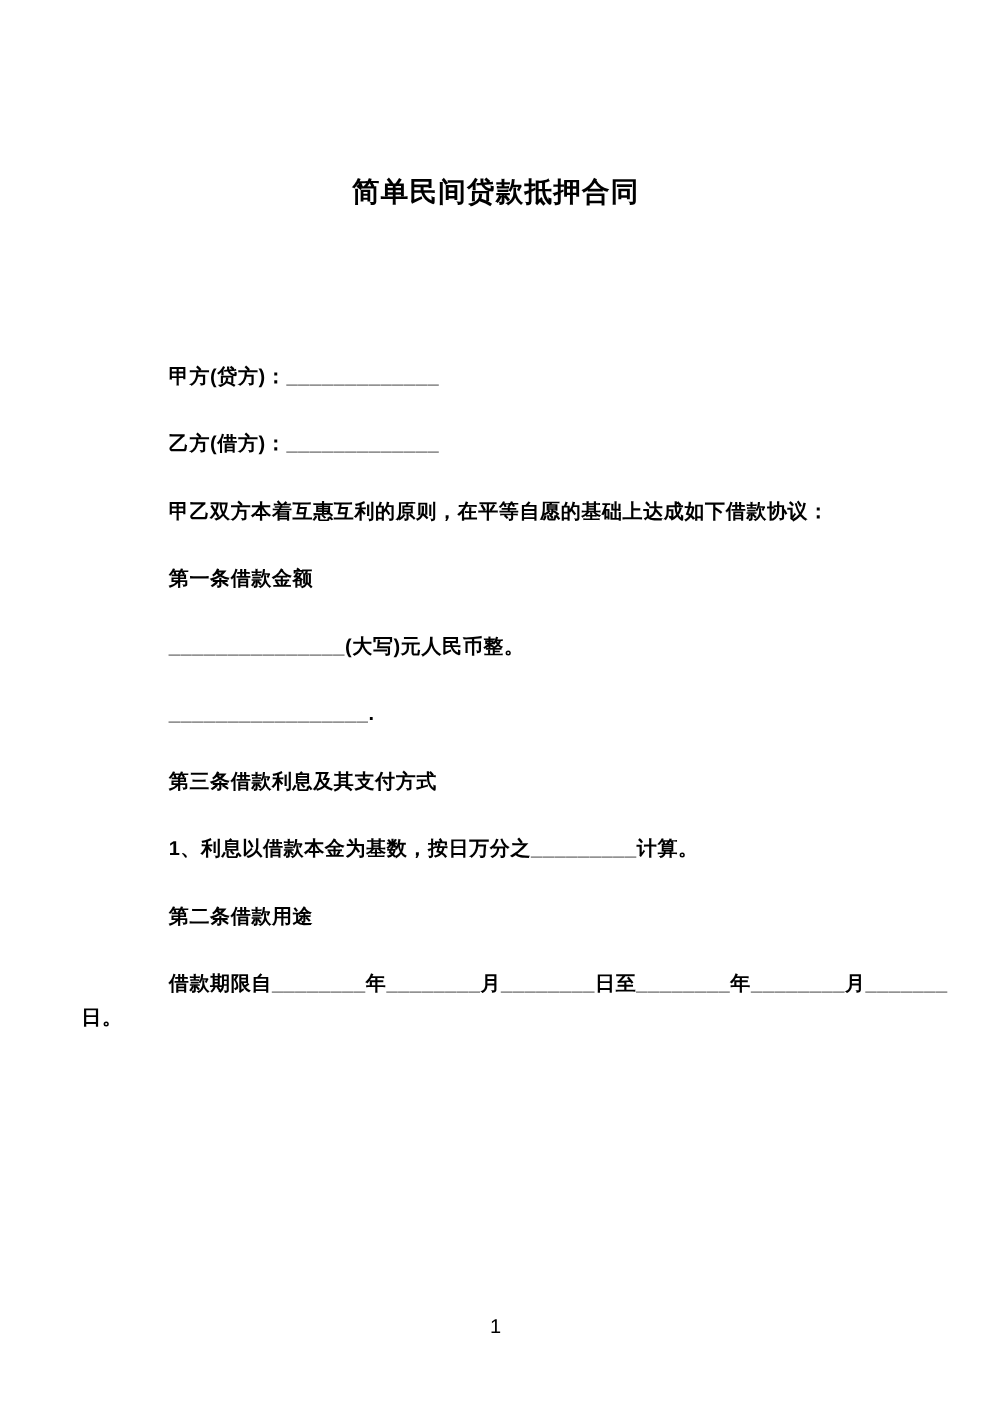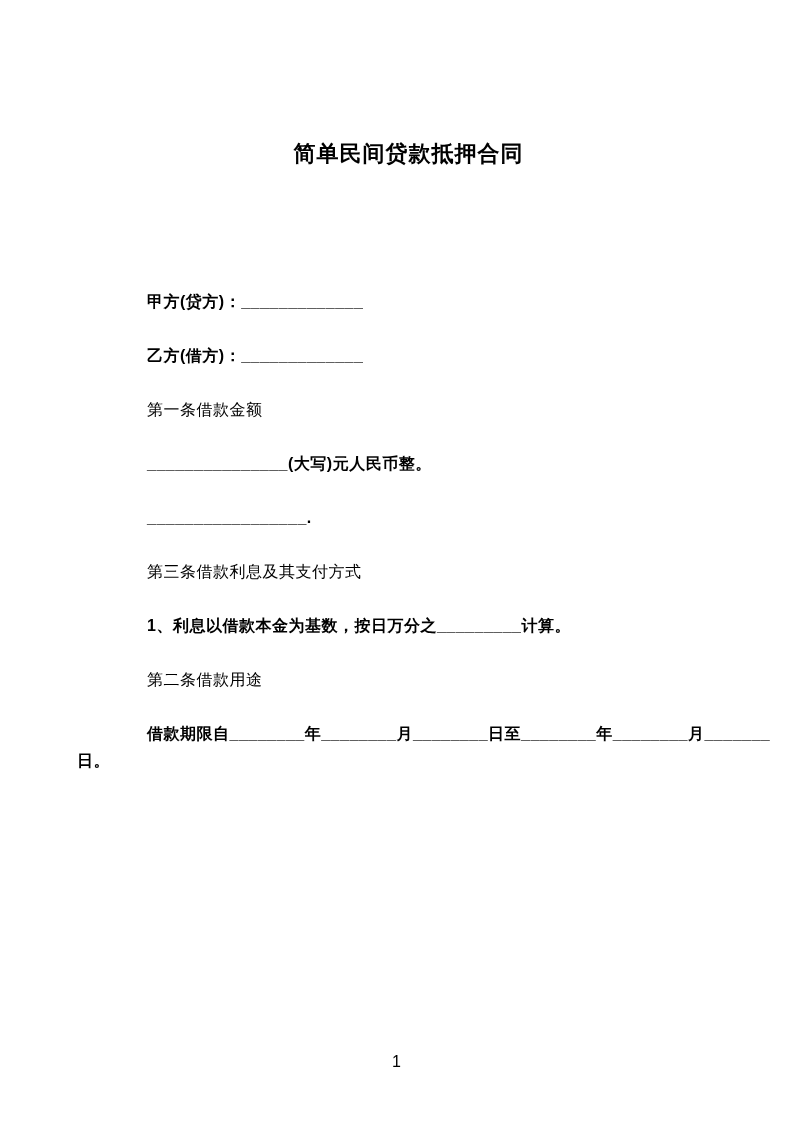--- a/index.html
+++ b/index.html
@@ -12,41 +12,41 @@
     width: 793px;
     height: 1122px;
     background: #ffffff;
     overflow: hidden;
     font-family: "Liberation Sans", sans-serif;
     color: #000000;
   }
   .doc {
     position: absolute;
     top: 0;
-    left: 112px;
+    left: 100px;
     width: 593px;
   }
   .doc-title {
     margin: 138px 0 119px 0;
     font-size: 22px;
     line-height: 31px;
     font-weight: 700;
     text-align: center;
     letter-spacing: 1px;
   }
   .para {
     margin: 0 0 27px 0;
     font-size: 16px;
     line-height: 27px;
     font-weight: 700;
     text-indent: 35px;
     letter-spacing: 0.5px;
   }
   .para.heading {
-    font-weight: 400;
+    font-weight: 700;
     letter-spacing: 0.5px;
   }
   .para .line {
     display: block;
   }
   .para .line-first {
     white-space: nowrap;
   }
   .para .line-cont {
     text-indent: 0;
@@ -68,20 +68,21 @@
 
 <div class="page">
   <div class="doc">
 
     <h1 class="doc-title">简单民间贷款抵押合同</h1>
 
     <p class="para">甲方(贷方)：_____________</p>
 
     <p class="para">乙方(借方)：_____________</p>
 
+    <p class="para">甲乙双方本着互惠互利的原则，在平等自愿的基础上达成如下借款协议：</p>
 
     <p class="para heading">第一条借款金额</p>
 
     <p class="para">_______________(大写)元人民币整。</p>
 
 
     <p class="para">_________________.</p>
 
     <p class="para heading">第三条借款利息及其支付方式</p>
 

